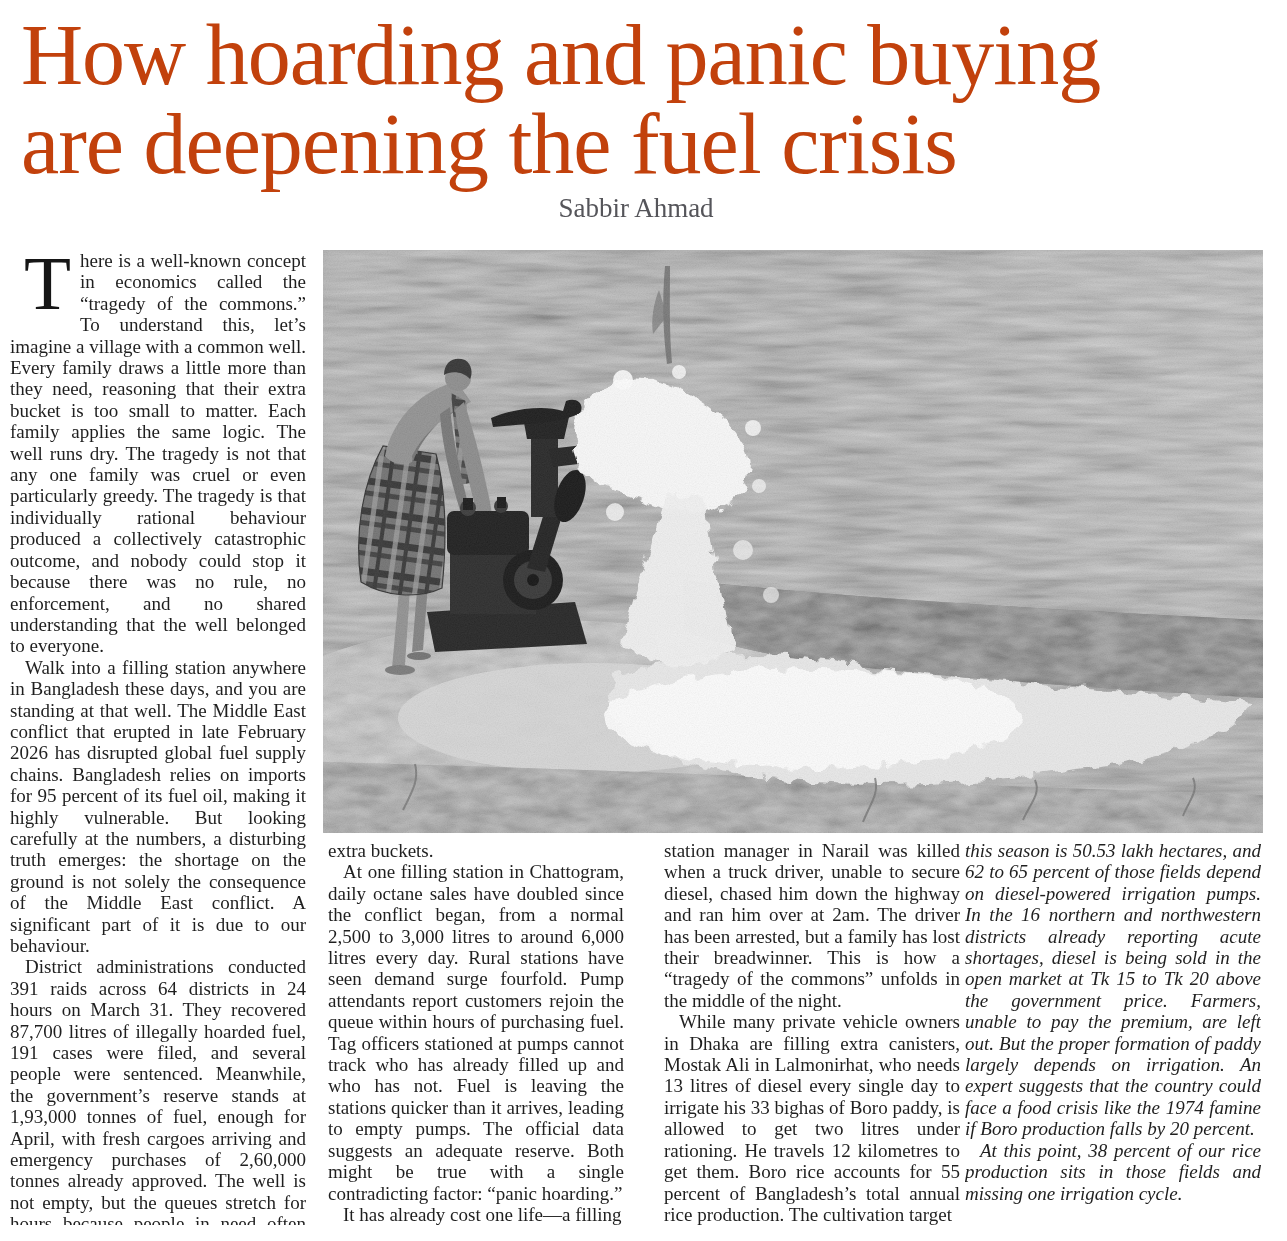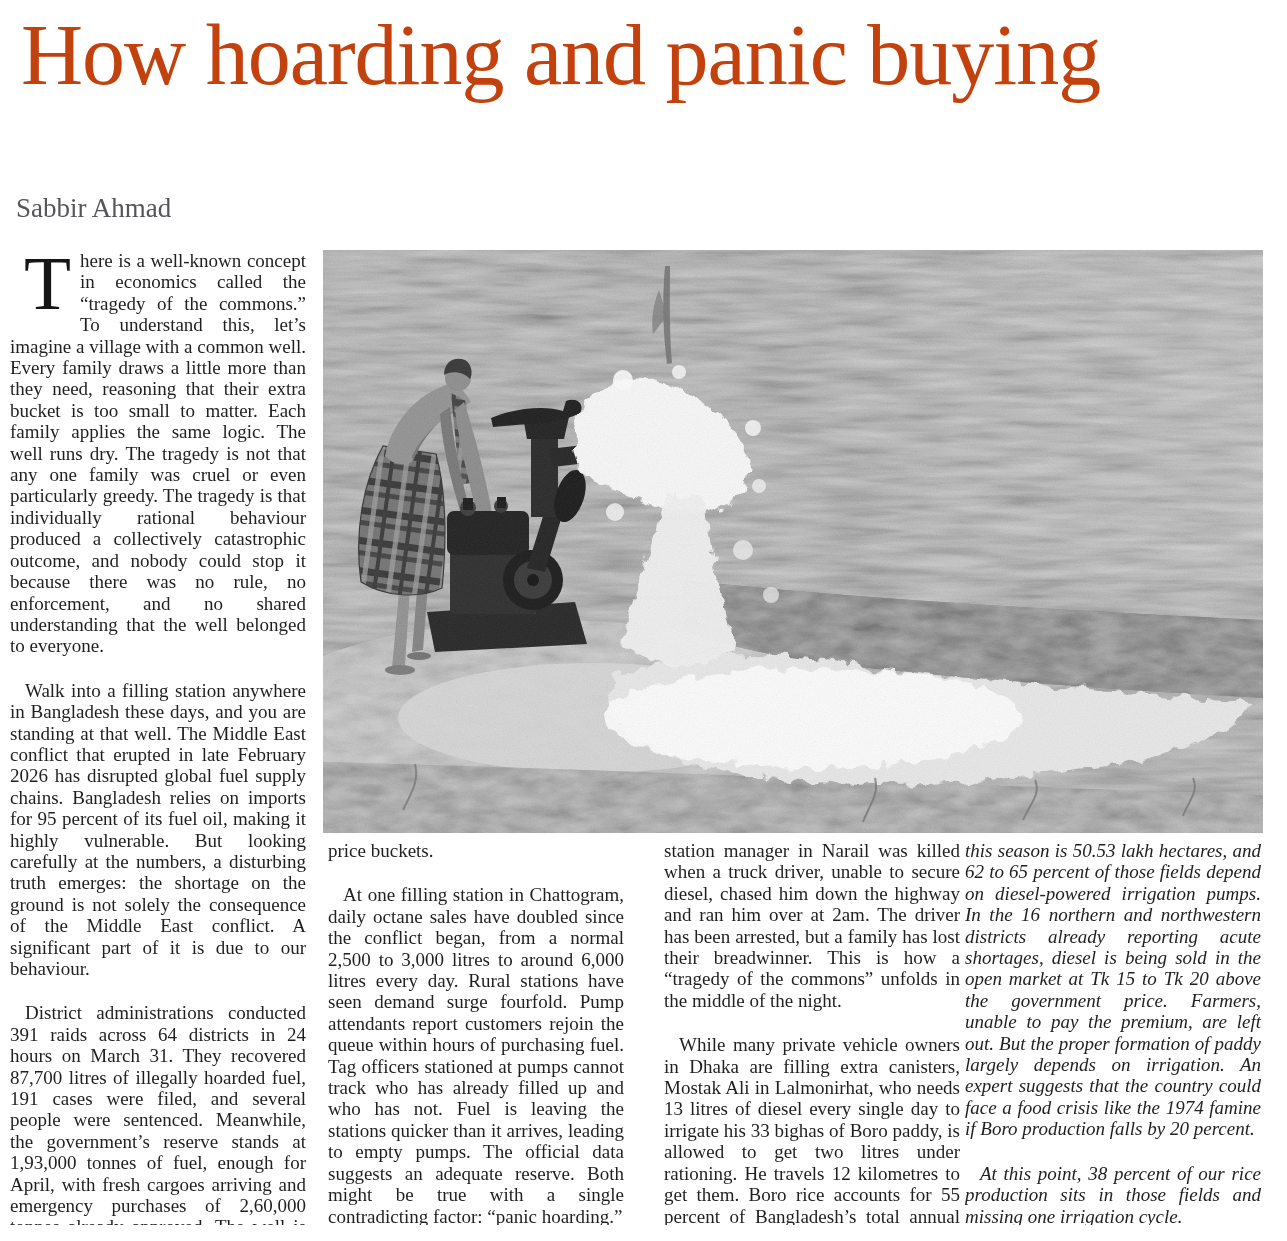--- a/index.html
+++ b/index.html
@@ -8,50 +8,51 @@
     font-family:"Liberation Serif", serif;color:#1e1e1e;overflow:hidden;
   }
   .headline{
     position:absolute;left:16px;top:6px;width:1262px;
     font-size:86px;line-height:89px;font-weight:normal;margin:5px;
     color:#c2410c;letter-spacing:-1px;
   }
   .headline span{display:block;}
   .byline{
     position:absolute;left:16px;top:193px;width:1240px;
-    text-align:left;font-size:27px;color:#55555a;
+    text-align:center;font-size:27px;color:#55555a;
   }
   .photo{
     position:absolute;left:323px;top:250px;width:940px;height:583px;
     background:#a9a9a9;overflow:hidden;
   }
   .photo svg{display:block;width:100%;height:100%;}
   .col{
     position:absolute;width:296px;font-size:19px;line-height:21.4px;
     text-align:justify;color:#1f1f1f;hyphens:auto;-webkit-hyphens:auto;
     overflow:hidden;
   }
   .col p{margin:0;padding:0;}
-  .col p.ind{text-indent:15px;margin-top:23px;}
+  .col p.ind{text-indent:15px;}
   #col1{left:10px;top:250px;height:975px;}
   #col2{left:328px;top:840px;height:385px;}
   #col3{left:664px;top:840px;height:385px;}
   #col4{left:965px;top:840px;height:385px;font-style:italic;}
   .dropcap{
     float:left;font-size:77px;line-height:60px;height:62px;
     padding:3px 9px 0 14px;color:#161616;
   }
 </style>
 </head>
 <body>
 
 <div class="page">
 
   <h1 class="headline">
     <span>How hoarding and panic buying</span>
+    <span>are deepening the fuel crisis</span>
   </h1>
 
   <div class="byline">Sabbir Ahmad</div>
 
   <div class="photo" role="img" aria-label="Black-and-white photo: a farmer in a plaid lungi bends over a diesel irrigation pump in a paddy field while water gushes from the outlet pipe and floods the ground">
     <svg viewBox="0 0 940 583" preserveAspectRatio="none">
       <defs>
         <filter id="fGrass" x="-5%" y="-5%" width="110%" height="110%">
           <feTurbulence type="fractalNoise" baseFrequency="0.012 0.11" numOctaves="3" seed="8" result="n"></feTurbulence>
           <feColorMatrix in="n" type="saturate" values="0" result="g"></feColorMatrix>
@@ -180,21 +181,21 @@
     </svg>
   </div>
 
   <div class="col" id="col1">
     <p><span class="dropcap">T</span><span>here is a well-known concept in economics called the “tragedy of the commons.” To understand this, let’s imagine a village with a common well. Every family draws a little more than they need, reasoning that their extra bucket is too small to matter. Each family applies the same logic. The well runs dry. The tragedy is not that any one family was cruel or even particularly greedy. The tragedy is that individually rational behaviour produced a collectively catastrophic outcome, and nobody could stop it because there was no rule, no enforcement, and no shared understanding that the well belonged to everyone.</span></p>
     <p class="ind">Walk into a filling station anywhere in Bangladesh these days, and you are standing at that well. The Middle East conflict that erupted in late February 2026 has disrupted global fuel supply chains. Bangladesh relies on imports for 95 percent of its fuel oil, making it highly vulnerable. But looking carefully at the numbers, a disturbing truth emerges: the shortage on the ground is not solely the consequence of the Middle East conflict. A significant part of it is due to our behaviour.</p>
     <p class="ind">District administrations conducted 391 raids across 64 districts in 24 hours on March 31. They recovered 87,700 litres of illegally hoarded fuel, 191 cases were filed, and several people were sentenced. Meanwhile, the government’s reserve stands at 1,93,000 tonnes of fuel, enough for April, with fresh cargoes arriving and emergency purchases of 2,60,000 tonnes already approved. The well is not empty, but the queues stretch for hours because people in need often have to stand behind the people filling</p>
   </div>
 
   <div class="col" id="col2">
-    <p>price buckets.</p>
+    <p>extra buckets.</p>
     <p class="ind">At one filling station in Chattogram, daily octane sales have doubled since the conflict began, from a normal 2,500 to 3,000 litres to around 6,000 litres every day. Rural stations have seen demand surge fourfold. Pump attendants report customers rejoin the queue within hours of purchasing fuel. Tag officers stationed at pumps cannot track who has already filled up and who has not. Fuel is leaving the stations quicker than it arrives, leading to empty pumps. The official data suggests an adequate reserve. Both might be true with a single contradicting factor: “panic hoarding.”</p>
     <p class="ind">It has already cost one life—a filling</p>
   </div>
 
   <div class="col" id="col3">
     <p>station manager in Narail was killed when a truck driver, unable to secure diesel, chased him down the highway and ran him over at 2am. The driver has been arrested, but a family has lost their breadwinner. This is how a “tragedy of the commons” unfolds in the middle of the night.</p>
     <p class="ind">While many private vehicle owners in Dhaka are filling extra canisters, Mostak Ali in Lalmonirhat, who needs 13 litres of diesel every single day to irrigate his 33 bighas of Boro paddy, is allowed to get two litres under rationing. He travels 12 kilometres to get them. Boro rice accounts for 55 percent of Bangladesh’s total annual rice production. The cultivation target</p>
   </div>
 
   <div class="col" id="col4">

